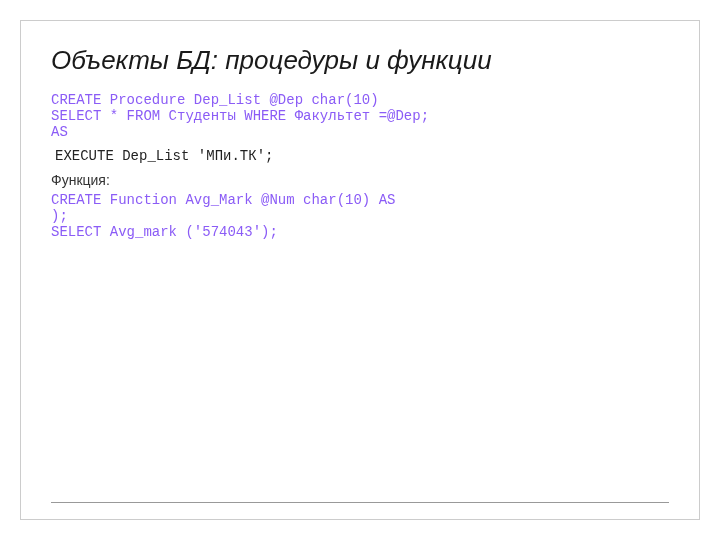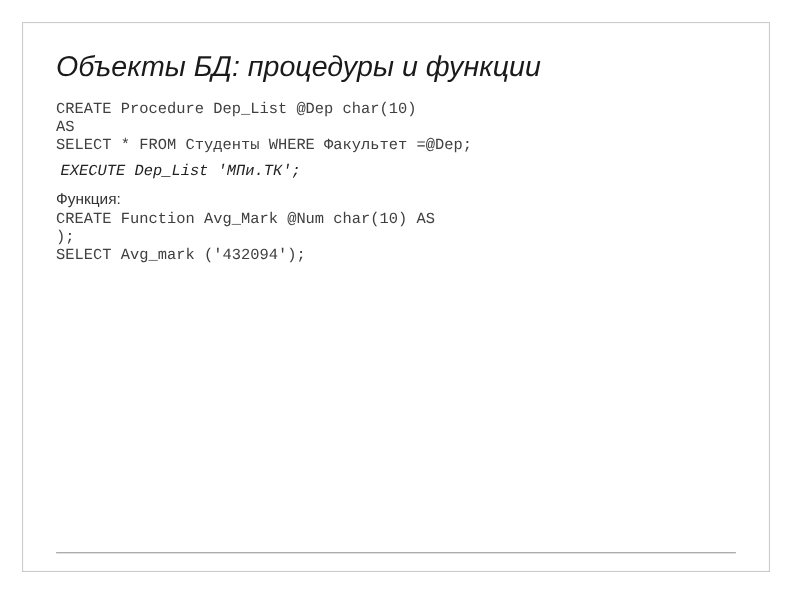--- a/index.html
+++ b/index.html
@@ -38,64 +38,63 @@
 
     .section-label {
       font-size: 14px;
       color: #333333;
       margin-bottom: 4px;
     }
 
     .code-line {
       font-family: 'Courier New', Courier, monospace;
       font-size: 14px;
-      color: #404040;
+      color: #8b5cf6;
       display: block;
     }
 
     .section {
       margin-bottom: 8px;
     }
 
     .execute-line {
       font-family: 'Courier New', Courier, monospace;
       font-size: 14px;
       color: #222222;
       margin-left: 4px;
       margin-bottom: 8px;
-      font-style: italic;
     }
 
     .bottom-line {
       position: absolute;
       bottom: 16px;
       left: 30px;
       right: 30px;
       height: 1px;
       background: #999999;
     }
   </style>
 </head>
 <body>
 
 <div class="slide">
 
   <h1 class="slide-title">Объекты БД: процедуры и функции</h1>
 
   <div class="section">
     <span class="code-line">CREATE Procedure Dep_List @Dep char(10)</span>
+    <span class="code-line">SELECT * FROM Студенты WHERE Факультет =@Dep;</span>
     <span class="code-line">        AS</span>
-    <span class="code-line">SELECT * FROM Студенты WHERE Факультет =@Dep;</span>
   </div>
 
   <div class="section">
     <div class="execute-line"> EXECUTE Dep_List 'МПи.ТК';</div>
   </div>
 
   <div class="section">
     <div class="section-label">Функция:</div>
     <span class="code-line">CREATE Function Avg_Mark @Num char(10) AS</span>
     <span class="code-line">);</span>
-    <span class="code-line"> SELECT Avg_mark ('432094');</span>
+    <span class="code-line"> SELECT Avg_mark ('574043');</span>
   </div>
 
   <div class="bottom-line"></div>
 </div>
 
 </body></html>

